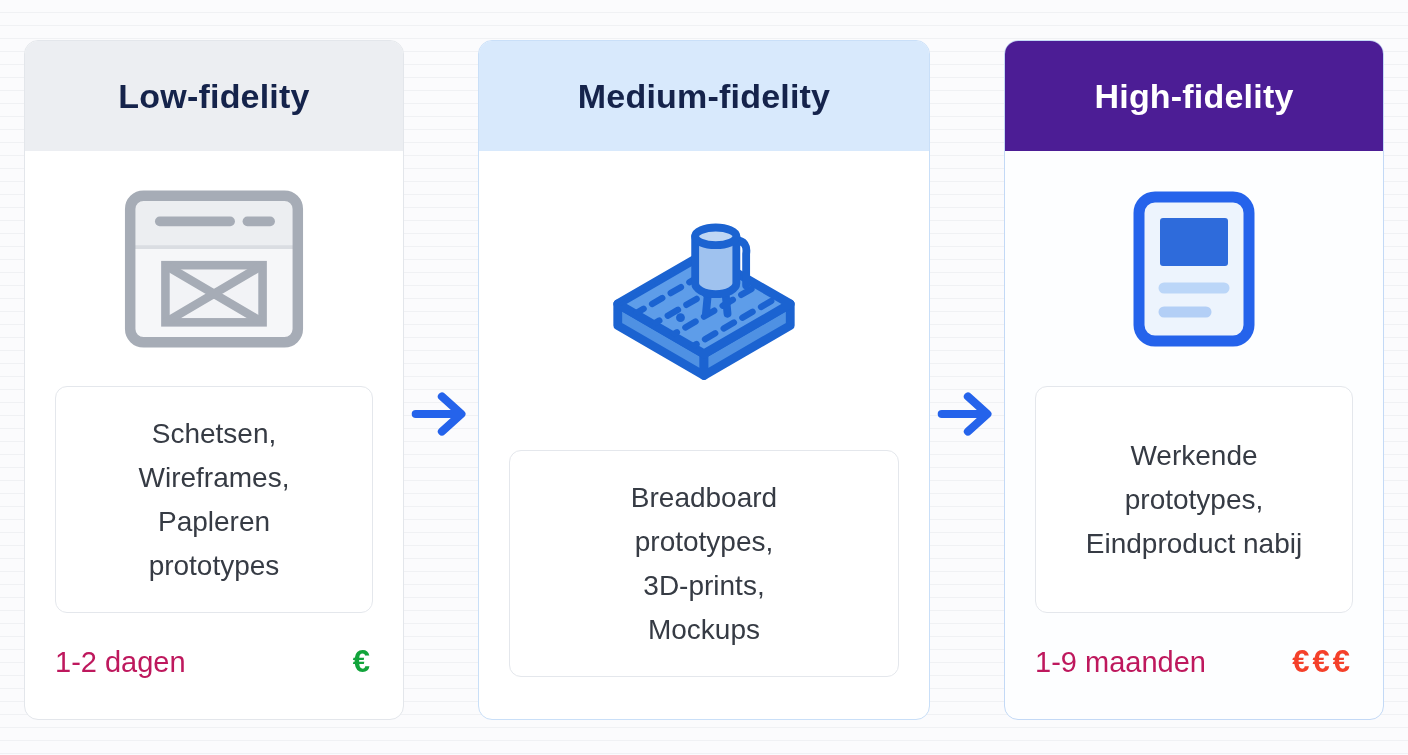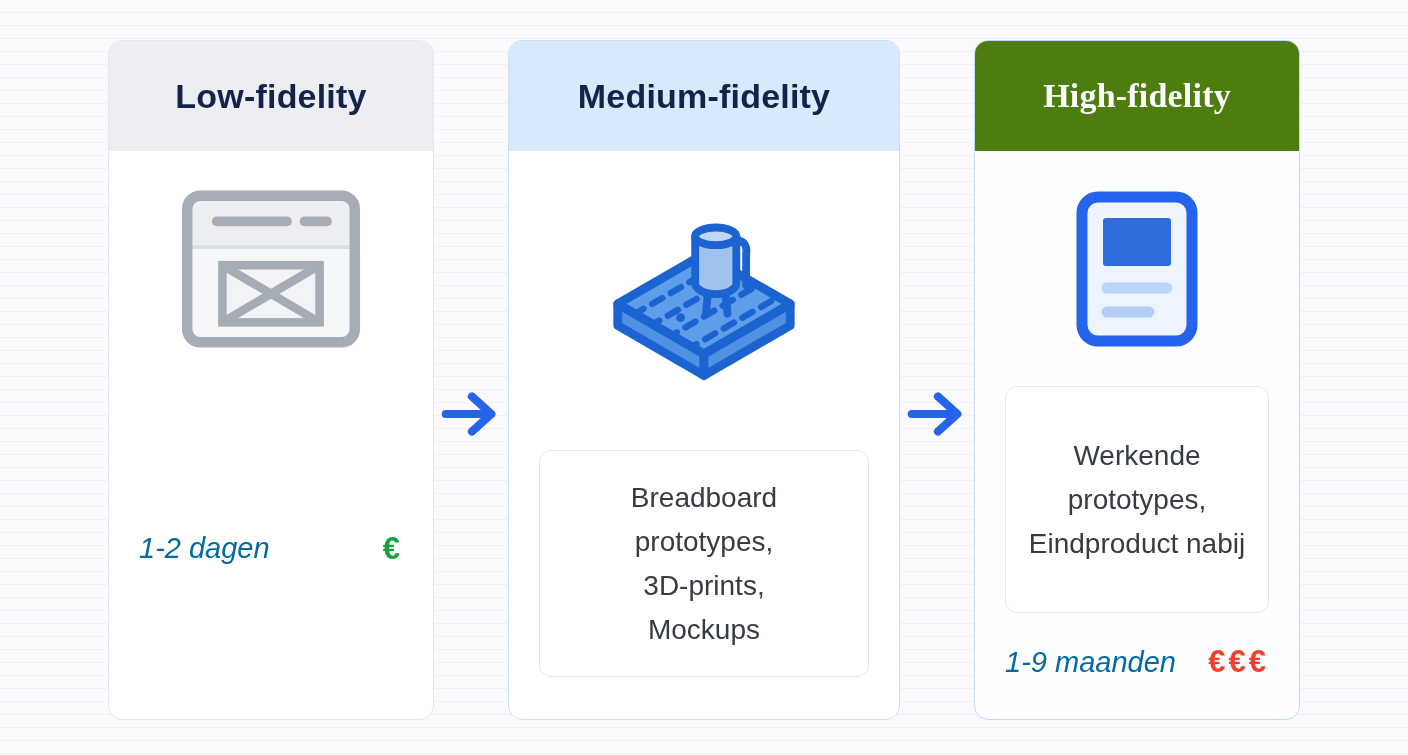--- a/index.html
+++ b/index.html
@@ -11,30 +11,30 @@
         #fbfbfd 0px, #fbfbfd 12px,
         #f0f1f4 12px, #f0f1f4 13px);
     overflow:hidden;
   }
   .canvas{
     width:1408px;height:755px;
     display:flex;align-items:flex-start;justify-content:center;
     padding-top:40px;box-sizing:border-box;
   }
   .card{
-    width:326px;height:680px;
+    width:380px;height:680px;
     border-radius:14px;
     border:1.5px solid #E3E6EB;
     background:#FFFFFF;
     display:flex;flex-direction:column;
     box-sizing:border-box;
     overflow:hidden;
     flex:0 0 auto;
   }
-  .card--medium{width:392px;border-color:#C9DFF8;gap:32px;}
+  .card--medium{width:452px;border-color:#C9DFF8;gap:32px;}
   .card--high{border-color:#C3D9F6;background:#FDFEFF;}
   .card__header{
     height:110px;flex:0 0 110px;
     display:flex;align-items:center;justify-content:center;
   }
   .card__title{
     margin:0;font-size:34px;font-weight:bold;letter-spacing:0.2px;
   }
   .icon-area{
     height:235px;flex:0 0 235px;
@@ -49,21 +49,21 @@
     text-align:center;
   }
   .desc-text{
     margin:0;font-size:28px;line-height:44px;color:#363B44;
   }
   .card__footer{
     flex:1 1 auto;
     display:flex;align-items:center;justify-content:space-between;
     padding:0 30px 8px 30px;
   }
-  .duration{font-size:29px;color:#0369a1;font-style:italic;}
+  .duration{font-size:29px;color:#be185d;}
   .cost{font-size:31px;font-weight:bold;letter-spacing:3px;}
   .arrow{
     flex:0 0 74px;
     display:flex;justify-content:center;
     margin-top:346px;
   }
 </style>
 </head>
 <body>
 
@@ -77,20 +77,23 @@
       <svg width="184" height="160" viewBox="0 0 190 168" aria-hidden="true">
         <rect x="7" y="7" width="176" height="154" rx="14" fill="#F6F7F9"></rect>
         <path d="M7 21 a14 14 0 0 1 14-14 h148 a14 14 0 0 1 14 14 v40 H7 Z" fill="#ECEEF1"></path>
         <line x1="9" y1="61" x2="181" y2="61" stroke="#DADDE2" stroke-width="4"></line>
         <line x1="38" y1="34" x2="112" y2="34" stroke="#A6ACB6" stroke-width="10" stroke-linecap="round"></line>
         <line x1="130" y1="34" x2="154" y2="34" stroke="#A6ACB6" stroke-width="10" stroke-linecap="round"></line>
         <rect x="44" y="80" width="102" height="60" fill="#F2F3F6" stroke="#A6ACB6" stroke-width="9"></rect>
         <path d="M44 80 L146 140 M146 80 L44 140" stroke="#A6ACB6" stroke-width="9"></path>
         <rect x="7" y="7" width="176" height="154" rx="14" fill="none" stroke="#A6ACB6" stroke-width="11"></rect>
       </svg>
+    </div>
+    <div class="desc-box">
+      <p class="desc-text">Schetsen,<br>Wireframes,<br>Papleren<br>prototypes</p>
     </div>
     <footer class="card__footer">
       <span class="duration">1-2 dagen</span>
       <span class="cost" style="color: rgb(18, 164, 59);">€</span>
     </footer>
   </section>
 
   <div class="arrow">
     <svg width="62" height="56" viewBox="0 0 64 56" aria-hidden="true">
       <path d="M6 28 H50 M33 10 L53 28 L33 46" fill="none" stroke="#2563EB" stroke-width="8.5" stroke-linecap="round" stroke-linejoin="round"></path>
@@ -134,21 +137,21 @@
     </div>
   </section>
 
   <div class="arrow">
     <svg width="62" height="56" viewBox="0 0 64 56" aria-hidden="true">
       <path d="M6 28 H50 M33 10 L53 28 L33 46" fill="none" stroke="#2563EB" stroke-width="8.5" stroke-linecap="round" stroke-linejoin="round"></path>
     </svg>
   </div>
 
   <section class="card card--high" style="border-color: rgb(195, 217, 246);">
-    <header class="card__header" style="background-color: #4d7c0f; font-family: Liberation Serif, serif;">
+    <header class="card__header" style="background-color: #4c1d95;">
       <h2 class="card__title" style="color: rgb(255, 255, 255);">High-fidelity</h2>
     </header>
     <div class="icon-area">
       <svg width="124" height="158" viewBox="0 0 124 158" aria-hidden="true">
         <rect x="7" y="7" width="110" height="144" rx="16" fill="#EDF4FD" stroke="#2563EB" stroke-width="11"></rect>
         <rect x="28" y="28" width="68" height="48" rx="3" fill="#2E6BDB"></rect>
         <line x1="32" y1="98" x2="92" y2="98" stroke="#BBD6F8" stroke-width="11" stroke-linecap="round"></line>
         <line x1="32" y1="122" x2="74" y2="122" stroke="#B3CFF6" stroke-width="11" stroke-linecap="round"></line>
       </svg>
     </div>

